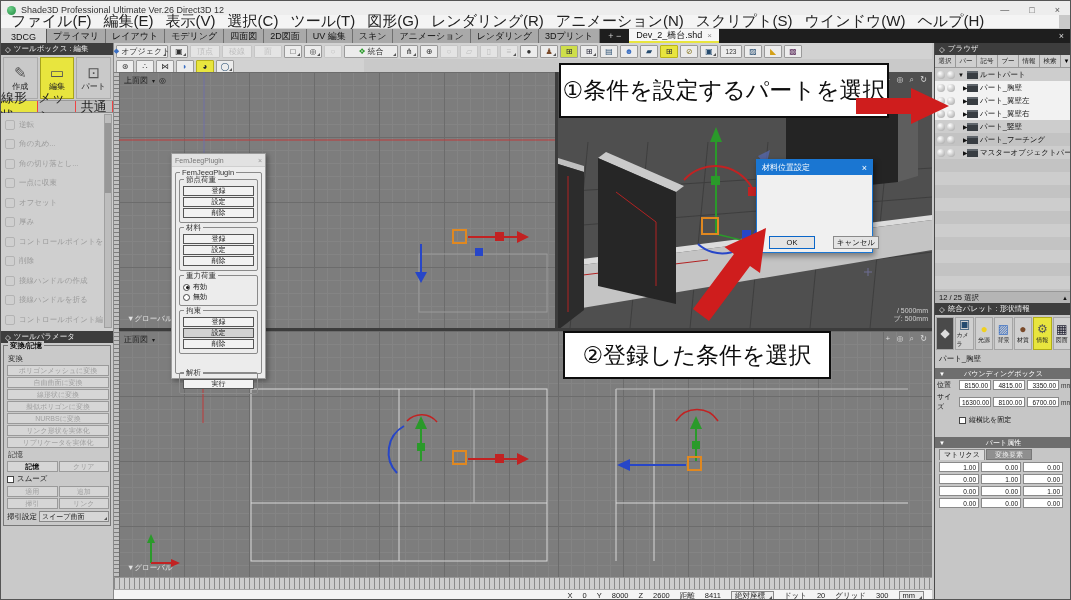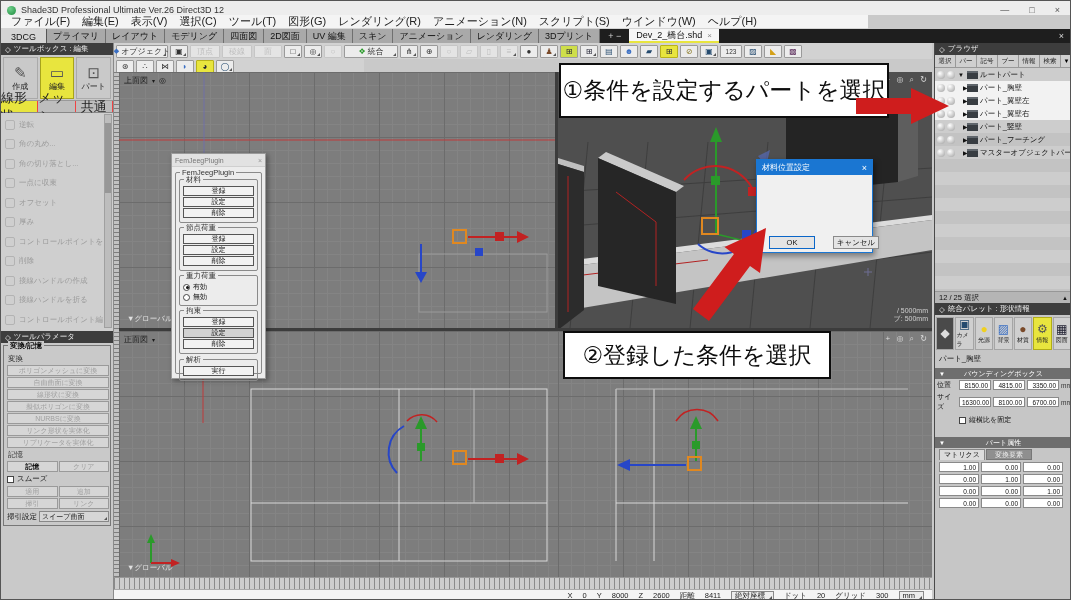--- a/index.html
+++ b/index.html
@@ -4,21 +4,21 @@
 <style>
 *{margin:0;padding:0;box-sizing:border-box}
 html,body{background:#999}
 #app{position:relative;width:1071px;height:600px;background:#c9c9c9;overflow:hidden;
      font-family:"Liberation Sans","DejaVu Sans",sans-serif;border:1px solid #555}
 .abs{position:absolute}
 
 .titlebar{left:0;top:0;width:1071px;height:14px;background:#ededed;display:flex;align-items:flex-end;font-size:9px;color:#333}
 .logo{width:9px;height:9px;border-radius:50%;background:radial-gradient(circle at 35% 30%,#6fd08c,#1d8a3c);margin:0 5px 0 6px}
 .wctrl{margin-left:auto;display:flex;gap:20px;padding-right:12px;color:#555;font-size:9px}
-.menubar{left:0;top:14px;width:867px;height:14px;background:#f4f4f4;border-bottom:1px solid #d5d5d5;display:flex;align-items:center;font-size:11px;color:#222;padding-left:4px}
+.menubar{left:0;top:14px;width:1058px;height:14px;background:#f4f4f4;border-bottom:1px solid #d5d5d5;display:flex;align-items:center;font-size:15px;color:#222;padding-left:4px}
 .menubar>span{padding:0 6px;white-space:nowrap}
 .tabbar{left:0;top:28px;width:1071px;height:14px;background:#1e1e1e;display:flex;align-items:stretch;font-size:9px;color:#111}
 .hometab{background:#d4d4d4;display:flex;align-items:center;padding:8px 10px;border-right:1px solid #555}
 .wtab{background:#a9a9a9;border-right:1px solid #707070;display:flex;align-items:center;padding:0 6px;white-space:nowrap}
 .addrem{color:#cfcfcf;display:flex;align-items:center;padding:0 8px}
 .doctab{background:#f6f6f6;border-bottom:2px solid #e8e53e;display:flex;align-items:center;gap:5px;padding:0 7px;white-space:nowrap}
 .doctab .x{color:#888;font-size:8px}
 .pclose{margin-left:auto;color:#ddd;padding:0 8px;display:flex;align-items:center}
 
 .toolbar{left:113px;top:42px;width:818px;height:16px;background:#d2d2d2;display:flex;gap:2px;align-items:center;padding:0 2px}
@@ -630,43 +630,43 @@
   </div>
 
   <div class="abs femdlg">
     <div class="femtitle">
       <span>FemJeegPlugin</span>
       <span class="x">×</span>
     </div>
     <div class="femgrp" style="height:202px">
       <span class="legend">FemJeegPlugin</span>
       <div class="femgrp" style="margin:0 0 4px 0">
-        <span class="legend">材料</span>
+        <span class="legend">節点荷重</span>
         <div class="fembtn">登録</div>
         <div class="fembtn">設定</div>
         <div class="fembtn">削除</div>
       </div>
       <div class="femgrp" style="margin:0 0 4px 0">
-        <span class="legend">節点荷重</span>
+        <span class="legend">材料</span>
         <div class="fembtn">登録</div>
         <div class="fembtn">設定</div>
         <div class="fembtn">削除</div>
       </div>
       <div class="femgrp" style="margin:0 0 4px 0">
         <span class="legend">重力荷重</span>
         <div class="radio">
             <span class="rdot on"></span>
             <span>有効</span>
           </div>
         <div class="radio">
             <span class="rdot"></span>
             <span>無効</span>
           </div>
       </div>
-      <div class="femgrp" style="margin:0 0 5px 0">
+      <div class="femgrp" style="margin:0 0 18px 0">
         <span class="legend">拘束</span>
         <div class="fembtn">登録</div>
         <div class="fembtn pressed">設定</div>
         <div class="fembtn">削除</div>
       </div>
       <div class="femgrp" style="margin:0">
         <span class="legend">解析</span>
         <div class="fembtn">実行</div>
       </div>
     </div>

